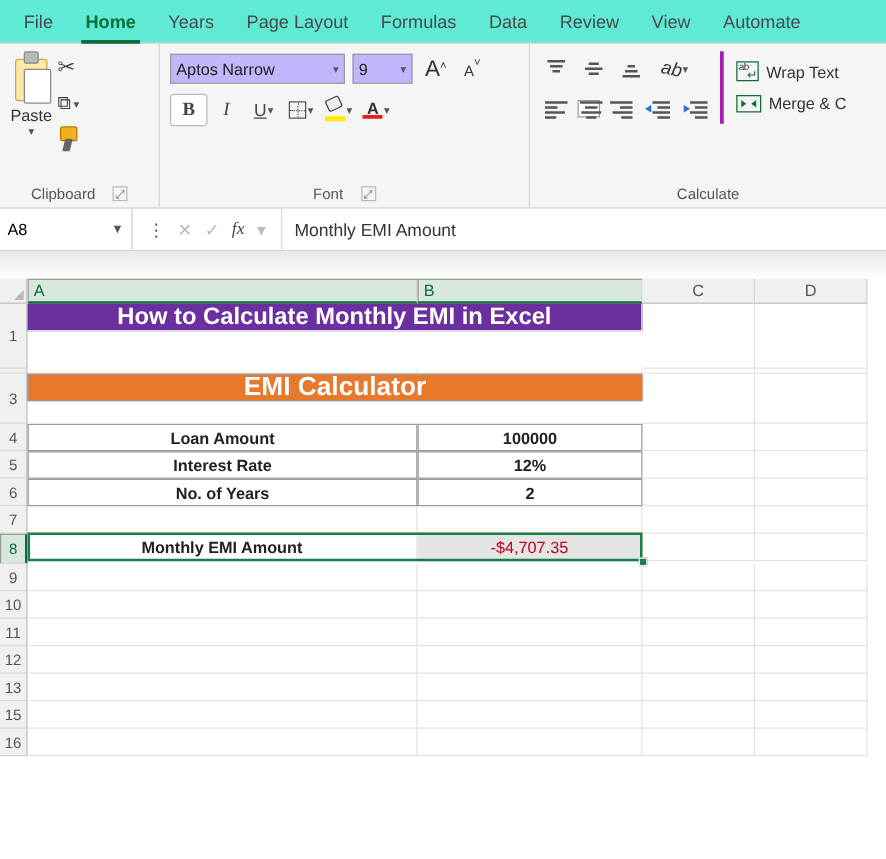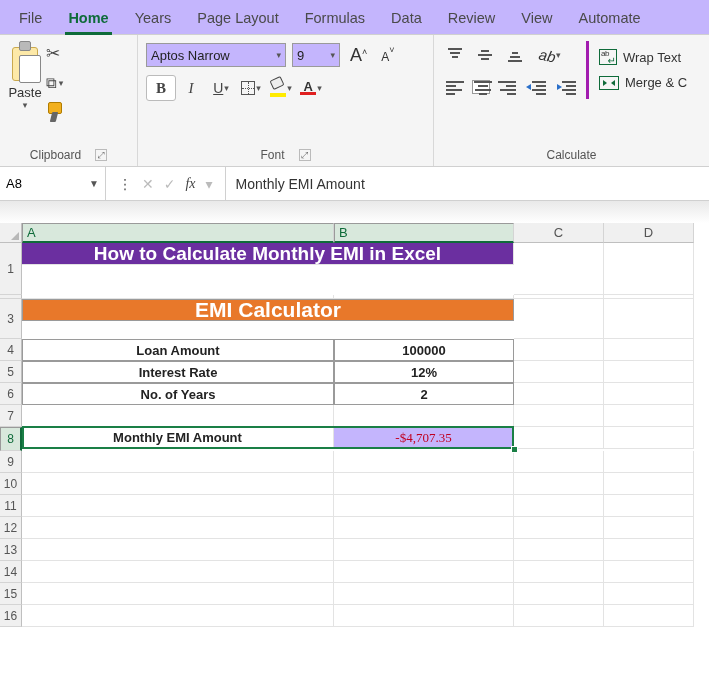--- a/index.html
+++ b/index.html
@@ -1,19 +1,19 @@
 <!DOCTYPE html>
 <html><head>
 <meta charset="utf-8">
 <style>
 * { box-sizing: border-box; margin: 0; padding: 0; }
 body { font-family: "Segoe UI", Arial, sans-serif; font-size: 13px; background: #fff; color: #222; overflow: hidden; width: 709px; height: 687px; }
 
 
-.tabs { display: flex; gap: 0; padding: 4px 6px 0 6px; background: #c4b5fd; border-bottom: 1px solid #d0d0d0; }
+.tabs { display: flex; gap: 0; padding: 4px 6px 0 6px; background: #5eead4; border-bottom: 1px solid #d0d0d0; }
 .tab { padding: 6px 13px 8px; font-size: 14.5px; color: #4a4a4a; cursor: pointer; position: relative; }
 .tab.active { color: #0f6b3a; font-weight: 600; }
 .tab.active::after { content: ""; position: absolute; left: 10px; right: 10px; bottom: -1px; height: 3px; background: #0f6b3a; }
 
 
 .ribbon { display: flex; background: #f5f5f5; border-bottom: 1px solid #d0d0d0; height: 132px; }
 .group { border-right: 1px solid #d8d8d8; display: flex; flex-direction: column; justify-content: space-between; padding: 6px 8px 2px; }
 .group-label { text-align: center; font-size: 12px; color: #555; padding: 2px 0 2px; display: flex; align-items: center; justify-content: center; gap: 14px; }
 .launcher { font-size: 9px; color: #666; border: 1px solid #bbb; width: 12px; height: 12px; display: inline-flex; align-items: center; justify-content: center; cursor: pointer; }
 
@@ -121,21 +121,21 @@
 
 .title-row { height:52px !important;}
 .title-cell { background:#6b2fa0; color:#fff; font-weight:700; font-size:19px; justify-content:center;}
 .hdr2-row { height:40px !important;}
 .hdr2-cell { background:#e8782a; color:#fff; font-weight:700; font-size:21px; justify-content:center;}
 .tborder { border:1px solid #9a9a9a !important;}
 .label-cell { font-weight:700; justify-content:center;}
 .val-cell { font-weight:700; justify-content:center;}
 .emi-row { position:relative; }
 .emi-label { font-weight:700; justify-content:center; background:#fff;}
-.emi-val { font-weight:400; color:#c00020; justify-content:center; background:#c4b5fd;font-family:Liberation Serif, serif;}
+.emi-val { font-weight:400; color:#c00020; justify-content:center; background:#e5e5e5;}
 .sel-box { position:absolute; border:2px solid #1a7f46; pointer-events:none;}
 .sel-handle { position:absolute; width:7px; height:7px; background:#1a7f46; border:1px solid #fff; pointer-events:none;}
 .row1sq { height:4px !important; }
 </style>
 </head>
 <body>
 
 <div class="tabs">
   <div class="tab">File</div>
   <div class="tab active">Home</div>
@@ -143,21 +143,21 @@
   <div class="tab">Page Layout</div>
   <div class="tab">Formulas</div>
   <div class="tab">Data</div>
   <div class="tab">Review</div>
   <div class="tab">View</div>
   <div class="tab">Automate</div>
 </div>
 
 <div class="ribbon">
 
-  <div class="group" style="width:138px">
+  <div class="group" style="width:128px">
     <div class="clipboard-body">
       <div class="paste-col">
         <div class="paste-icon">
           <div class="board"></div>
             <div class="clip"></div>
             <div class="sheet"></div>
         </div>
         <div class="paste-label">Paste</div>
         <div class="small-caret">▾</div>
       </div>
@@ -440,27 +440,20 @@
         <div class="cell cD"></div>
       </div>
     <div class="row">
         <div class="rowhead">13</div>
         <div class="cell cA"></div>
         <div class="cell cB"></div>
         <div class="cell cC"></div>
         <div class="cell cD"></div>
       </div>
     <div class="row">
-        <div class="rowhead">14</div>
-        <div class="cell cA"></div>
-        <div class="cell cB"></div>
-        <div class="cell cC"></div>
-        <div class="cell cD"></div>
-      </div>
-    <div class="row">
         <div class="rowhead">15</div>
         <div class="cell cA"></div>
         <div class="cell cB"></div>
         <div class="cell cC"></div>
         <div class="cell cD"></div>
       </div>
     <div class="row">
         <div class="rowhead">16</div>
         <div class="cell cA"></div>
         <div class="cell cB"></div>

